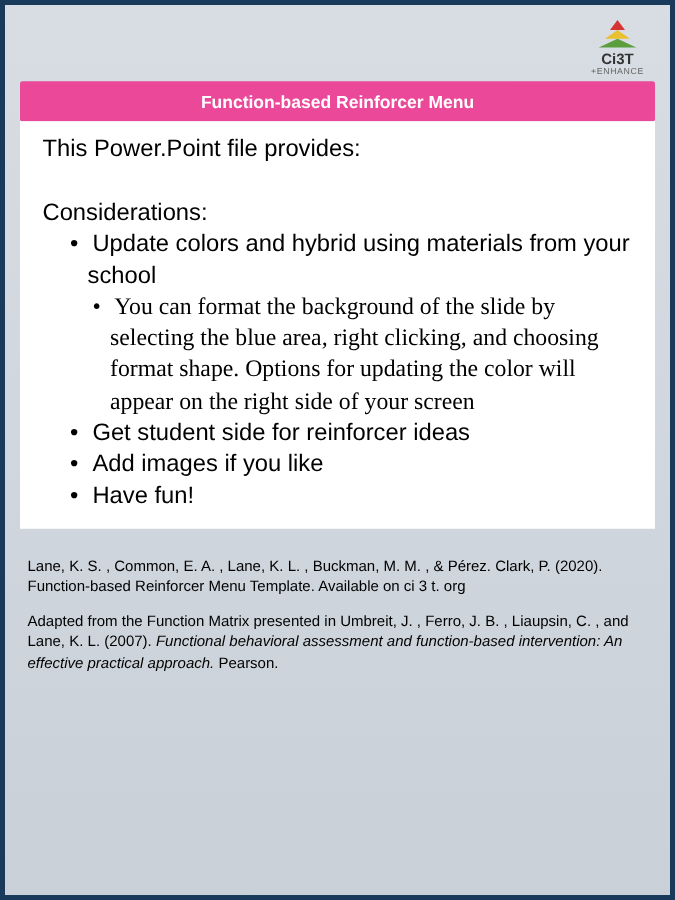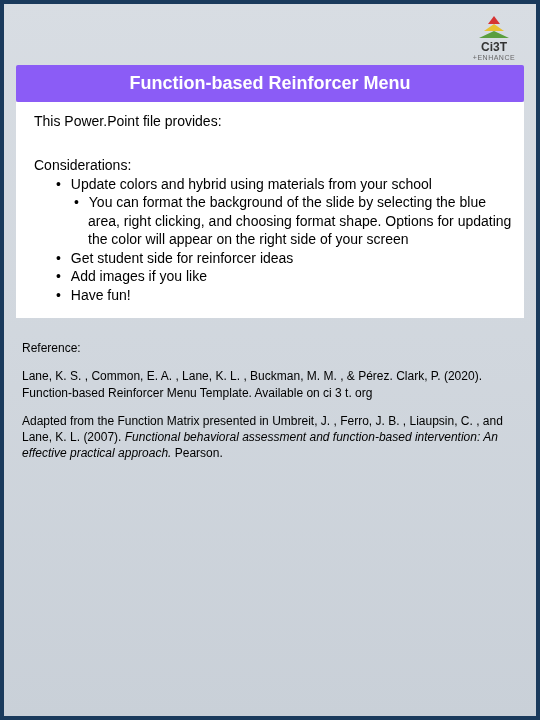--- a/index.html
+++ b/index.html
@@ -66,33 +66,33 @@
       font-size: 12px;
       color: #333;
       margin-top: 2px;
     }
     .logo-sub {
       font-size: 7px;
       color: #666;
       letter-spacing: 0.5px;
     }
     .title-bar {
-      background: #8b5cf6;
+      background: #ec4899;
       color: #fff;
       font-weight: bold;
-      font-size: 18px;
+      font-size: 14px;
       text-align: center;
       padding: 8px 0;
       border-radius: 2px;
     }
     .content-box {
       background: #fff;
       padding: 10px 12px 14px 18px;
       border-top: none;
-      font-size: 14px;
+      font-size: 19px;
       color: #000;
       line-height: 1.32;
     }
     .intro-line {
       margin-bottom: 0;
     }
     ul {
       list-style: none;
       margin-left: 0;
       padding-left: 0;
@@ -101,20 +101,21 @@
       padding-left: 36px;
       text-indent: -14px;
     }
     ul.level1 > li::before {
       content: "• ";
       padding-right: 6px;
     }
     ul.level2 > li {
       padding-left: 54px;
       text-indent: -14px;
+      font-family: Liberation Serif, serif;
     }
     ul.level2 > li::before {
       content: "• ";
       padding-right: 6px;
     }
     .considerations-heading {
       margin-top: 26px;
     }
     .reference-section {
       font-size: 12px;
@@ -163,20 +164,19 @@
     <li>You can format the background of the slide by selecting the blue area, right clicking, and choosing format shape. Options for updating the color will appear on the right side of your screen</li>
   </ul>
   <ul class="level1">
     <li>Get student side for reinforcer ideas</li>
     <li>Add images if you like</li>
     <li>Have fun!</li>
   </ul>
 </div>
 
 <div class="reference-section">
-  <div class="reference-heading">Reference:</div>
   <div class="reference-para">
     <span>Lane, K. S. , Common, E. A. , Lane, K. L. , Buckman, M. M. , &amp; Pérez. Clark, P. (2020). Function-based Reinforcer Menu Template. Available on </span><span class="link">ci 3 t. org</span>
   </div>
   <div class="reference-para">
     <span>Adapted from the Function Matrix presented in Umbreit, J. , Ferro, J. B. , Liaupsin, C. , and Lane, K. L. (2007). </span><span class="italic">Functional behavioral assessment and function-based intervention: An effective practical approach. </span><span>Pearson.</span>
   </div>
 </div>
 
 </body></html>

